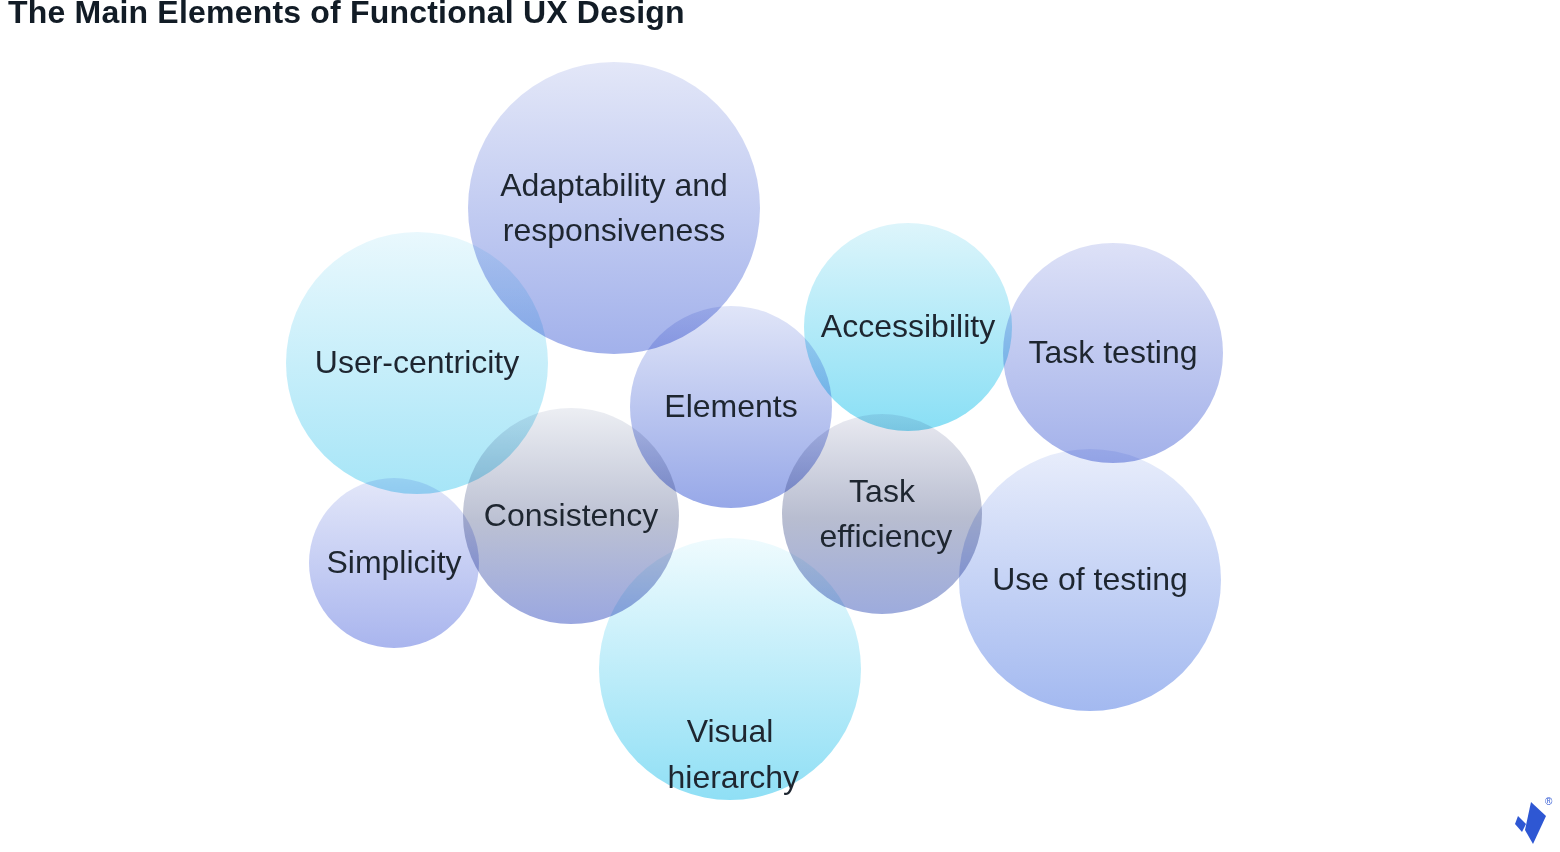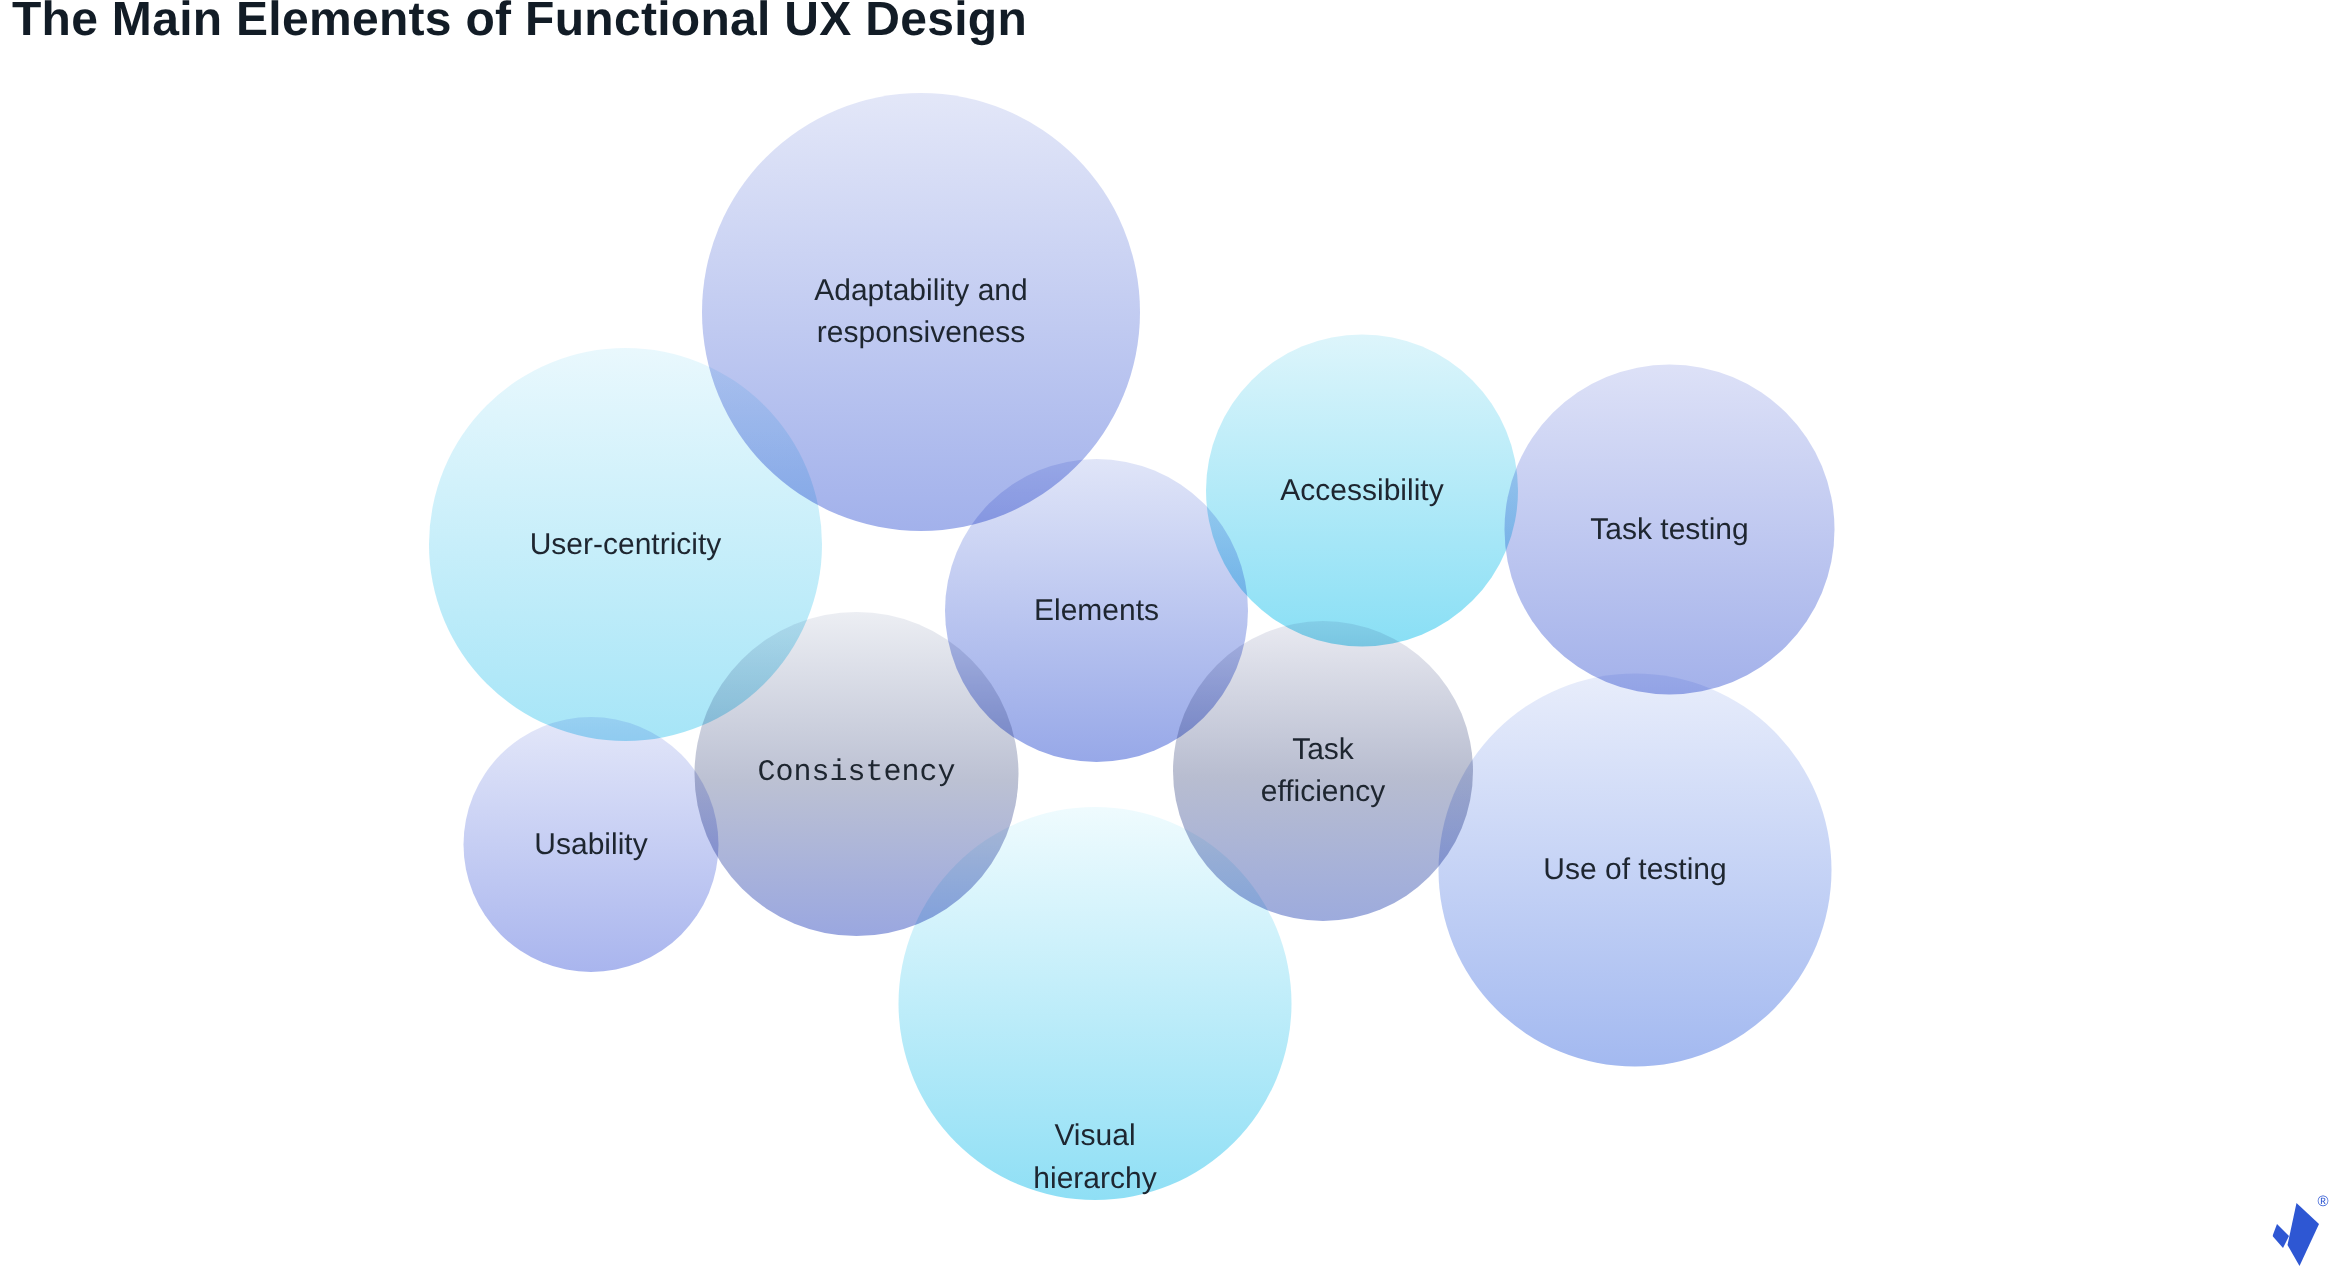--- a/index.html
+++ b/index.html
@@ -14,30 +14,30 @@
     color:#121c26;letter-spacing:0.2px;
     white-space:nowrap;
   }
   .bubble{
     position:absolute;border-radius:50%;
     mix-blend-mode:multiply;
     display:flex;align-items:center;justify-content:center;
     text-align:center;
   }
   .bubble .label{
-    font-size:20px;line-height:1.42;color:#1e2630;
+    font-size:32px;line-height:1.42;color:#1e2630;
     font-weight:400;
   }
   
   .b-adaptability   {left:468px; top:62px;  width:292px; height:292px;}
   .b-user-centricity{left:286px; top:232px; width:262px; height:262px;}
   .b-accessibility  {left:804px; top:223px; width:208px; height:208px;}
   .b-user-testing   {left:1003px;top:243px; width:220px; height:220px;}
   .b-usability      {left:630px; top:306px; width:202px; height:202px;}
-  .b-consistency    {left:463px; top:408px; width:216px; height:216px;font-family:Liberation Mono, monospace;}
+  .b-consistency    {left:463px; top:408px; width:216px; height:216px;}
   .b-simplicity     {left:309px; top:478px; width:170px; height:170px;}
   .b-task-efficiency{left:782px; top:414px; width:200px; height:200px;}
   .b-use-of-feedback{left:959px; top:449px; width:262px; height:262px;}
   .b-visual-hierarchy{left:599px;top:538px; width:262px; height:262px;align-items:flex-end;}
   
   .b-adaptability .label{max-width:240px;}
   .b-task-efficiency .label{max-width:125px;}
   .b-visual-hierarchy .label{max-width:125px;}
   .logo{
     position:absolute;left:1515px;top:799px;width:36px;height:46px;
@@ -64,21 +64,21 @@
 <div class="bubble b-user-testing" style="background: linear-gradient(rgb(221, 225, 247), rgb(163, 177, 234));">
   <span class="label">Task testing</span>
 </div>
 <div class="bubble b-usability" style="background: linear-gradient(rgb(224, 229, 248), rgb(151, 168, 232));">
   <span class="label">Elements</span>
 </div>
 <div class="bubble b-consistency" style="background: linear-gradient(rgb(236, 238, 243), rgb(188, 193, 211) 52%, rgb(154, 167, 224));">
   <span class="label">Consistency</span>
 </div>
 <div class="bubble b-simplicity" style="background: linear-gradient(rgb(227, 231, 249), rgb(169, 181, 238));">
-  <span class="label">Usability</span>
+  <span class="label">Simplicity</span>
 </div>
 <div class="bubble b-task-efficiency" style="background: linear-gradient(rgb(233, 234, 241), rgb(184, 189, 208) 52%, rgb(157, 171, 221)); align-items: center;">
   <span class="label">Task efficiency</span>
 </div>
 <div class="bubble b-use-of-feedback" style="background: linear-gradient(rgb(232, 237, 251), rgb(163, 185, 240));">
   <span class="label">Use of testing</span>
 </div>
 <div class="bubble b-visual-hierarchy" style="background: linear-gradient(rgb(239, 251, 254), rgb(143, 223, 245));">
   <span class="label">Visual hierarchy</span>
 </div>

